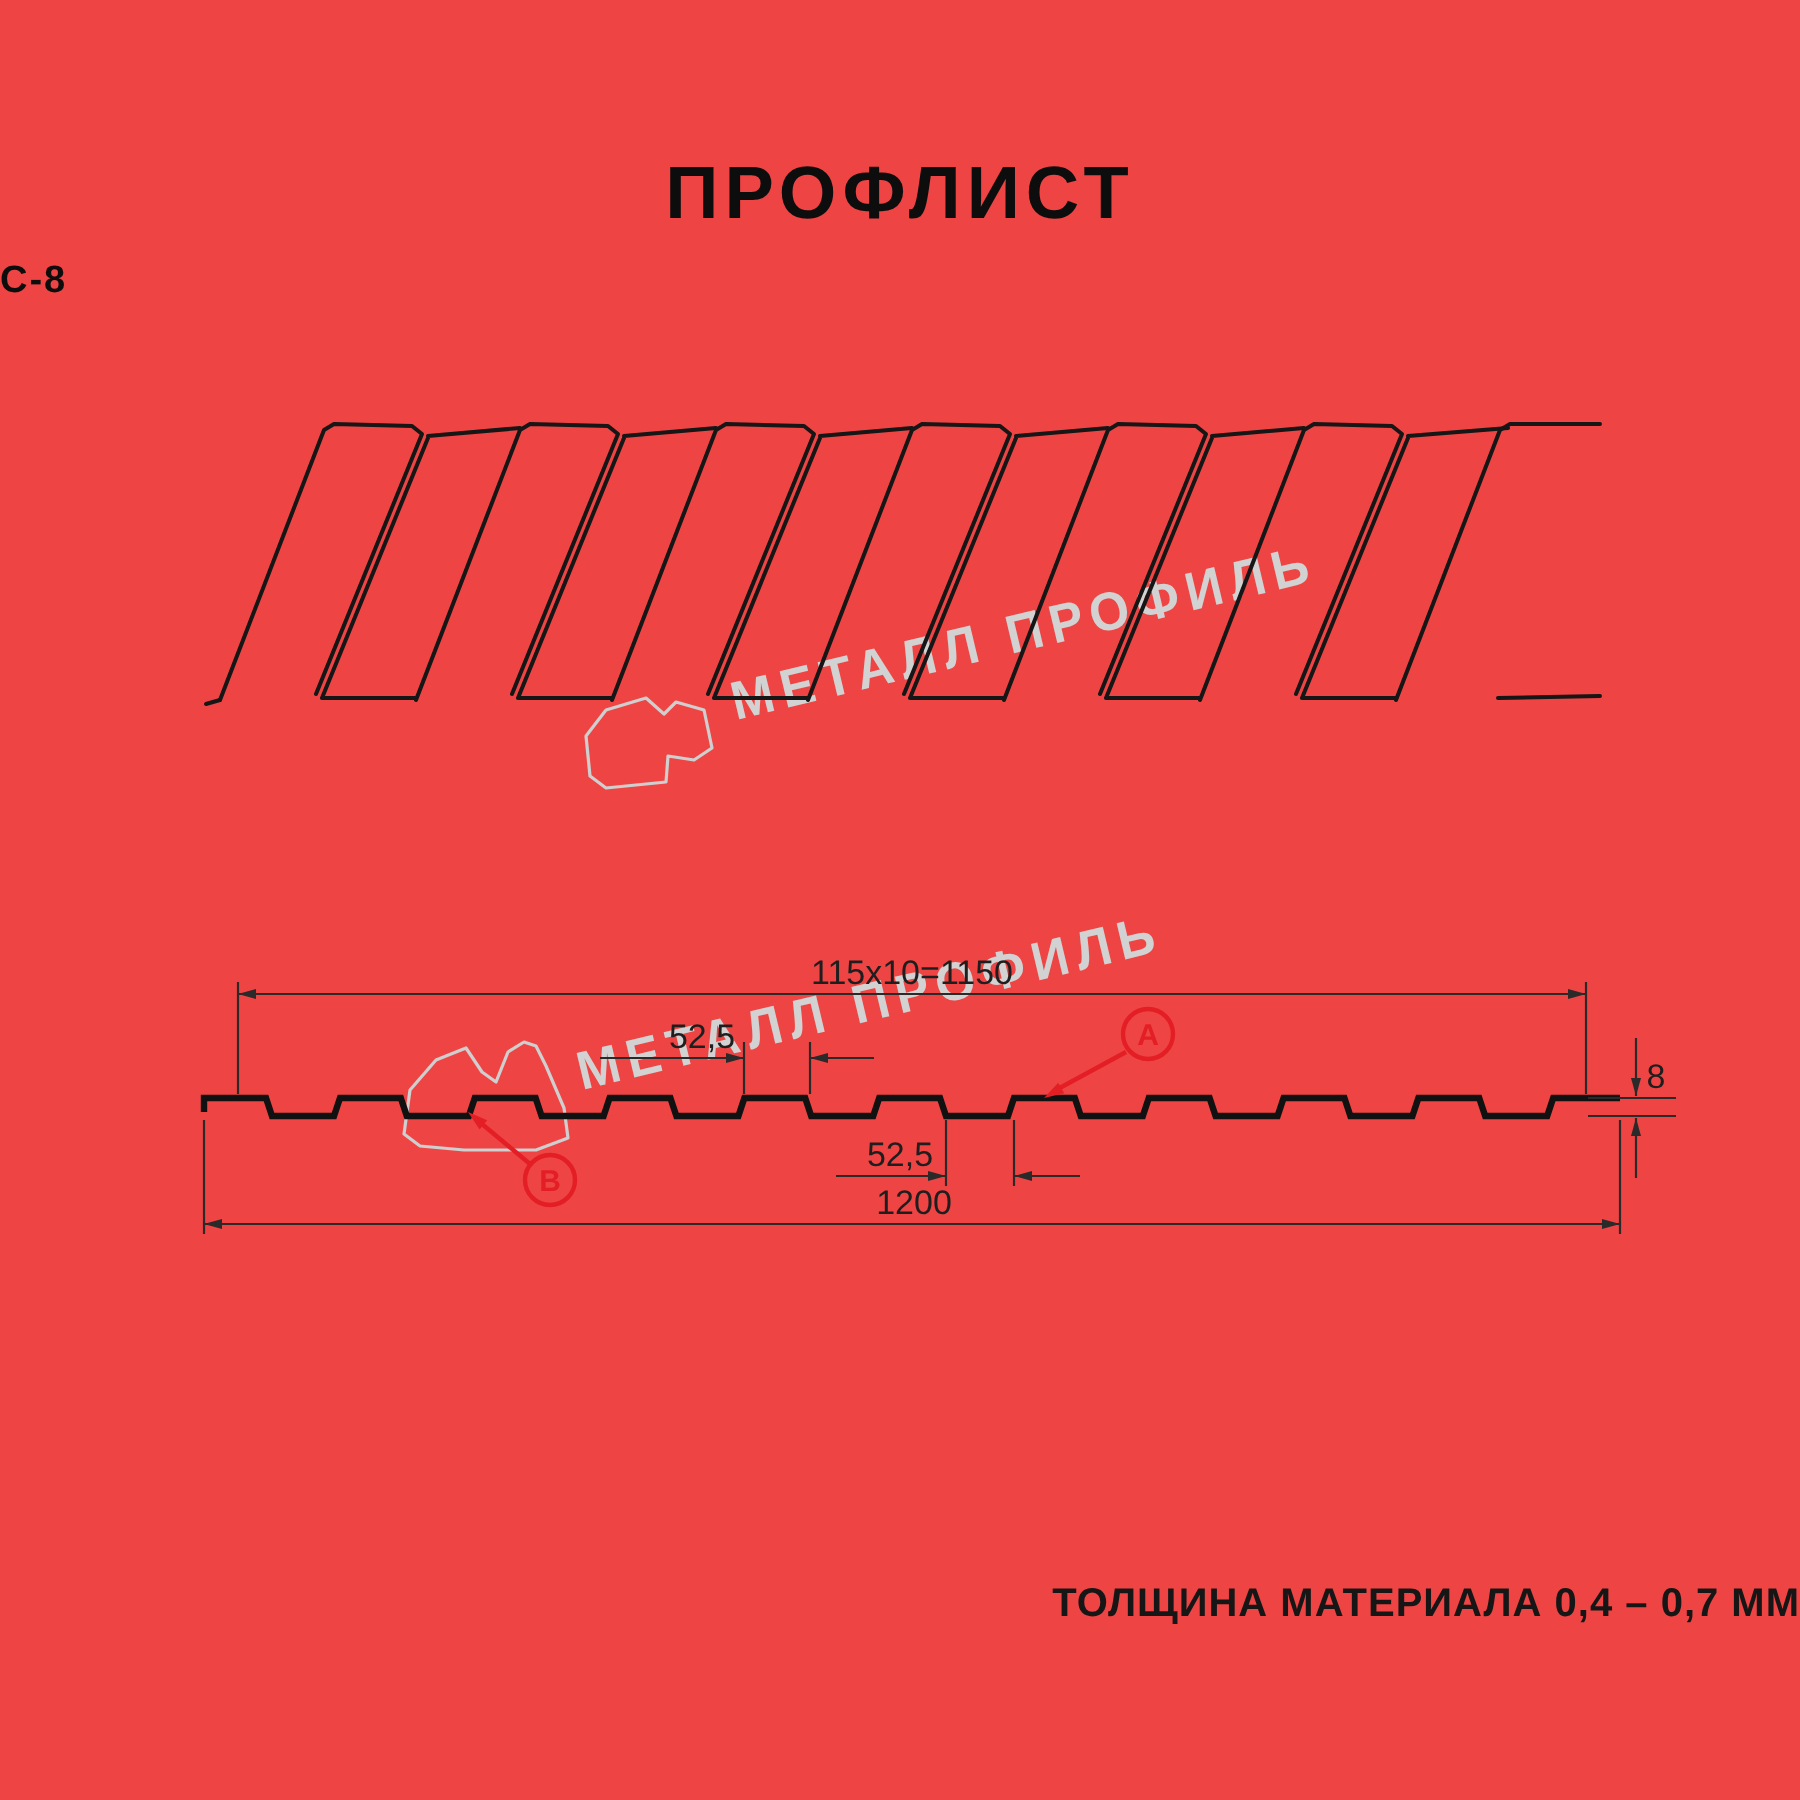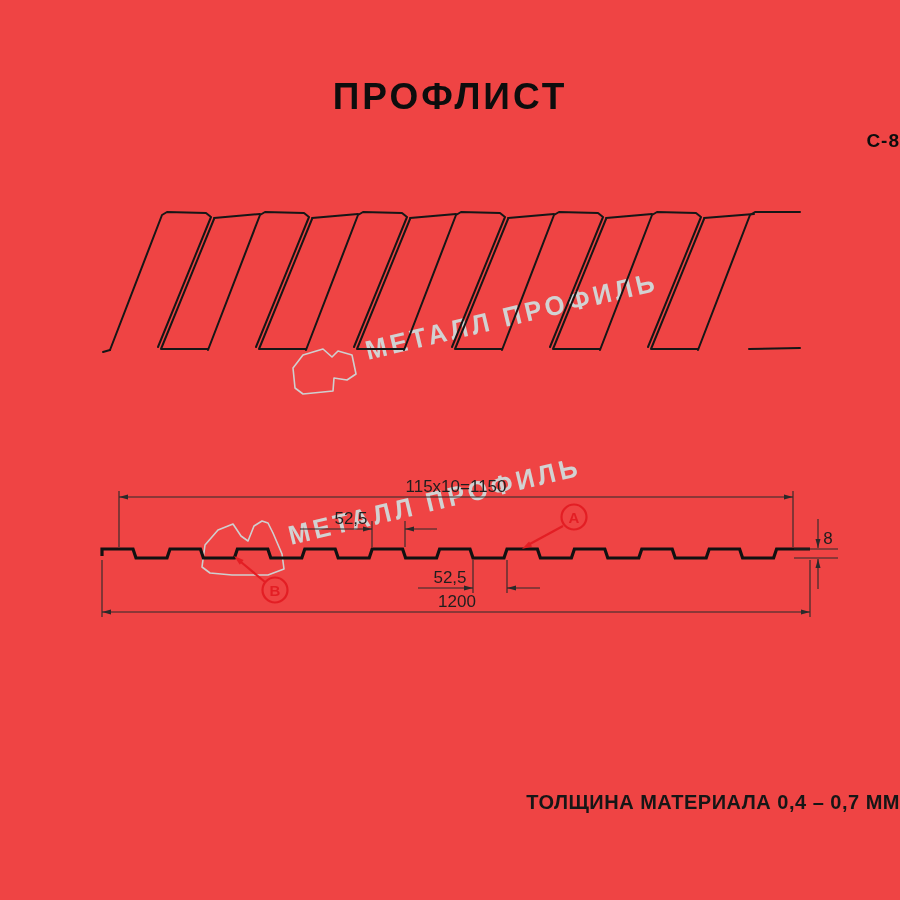--- a/index.html
+++ b/index.html
@@ -6,21 +6,21 @@
   .stage{
     position:relative;width:900px;height:900px;background:#ef4444;overflow:hidden;
     font-family:"Liberation Sans", sans-serif;
     padding-left:28px;
   }
   .title{
     position:absolute;top:78px;left:0;width:900px;text-align:center;
     font-size:37px;line-height:37px;font-weight:800;letter-spacing:3px;color:#0d0d0d;
   }
   .subtitle{
-    position:absolute;top:131px;left:0;width:900px;text-align:right;
+    position:absolute;top:131px;left:0;width:900px;text-align:left;
     font-size:19px;line-height:20px;font-weight:600;letter-spacing:1px;color:#0d0d0d;
   }
   .footer-note{
     position:absolute;top:791px;left:0;width:900px;text-align:right;
     font-size:20px;line-height:22px;font-weight:600;letter-spacing:0.5px;color:#161616;
   }
   svg{position:absolute;top:0;left:0;}
   .wm-text{
     font-family:"Liberation Sans", sans-serif;font-weight:700;font-size:27px;
     fill:#d2d2d2;letter-spacing:4px;

